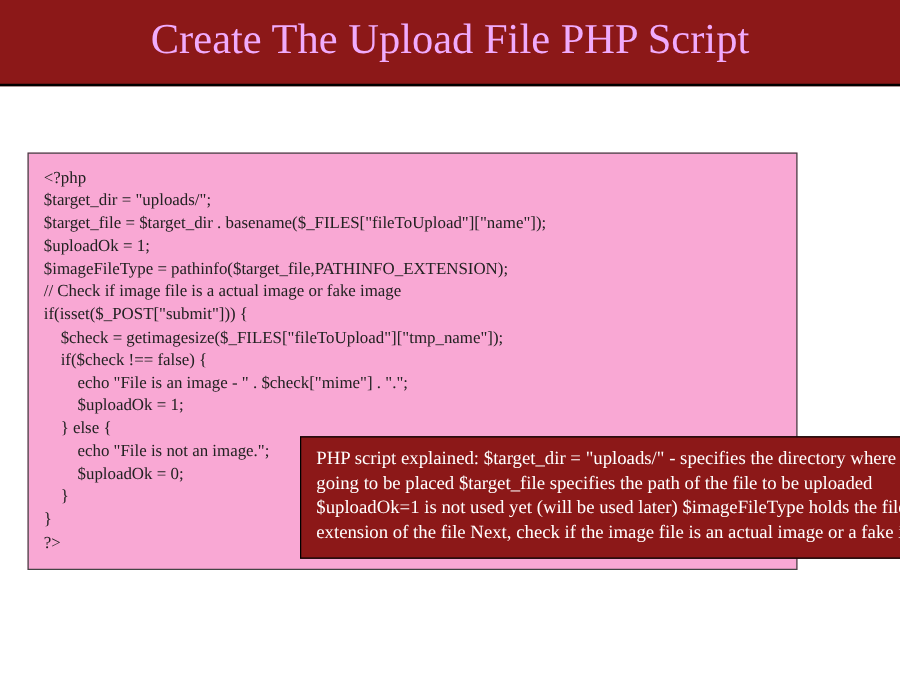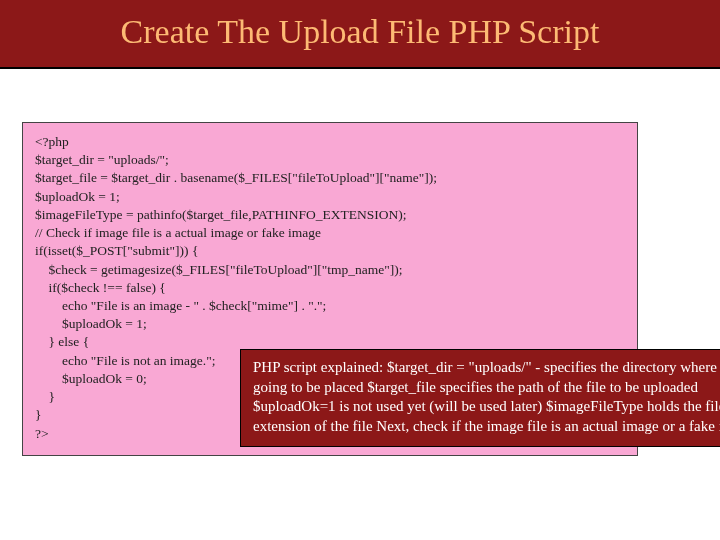--- a/index.html
+++ b/index.html
@@ -6,21 +6,21 @@
   body {
     width: 720px;
     height: 540px;
     background: #fff;
     font-family: Georgia, 'Times New Roman', serif;
     overflow: hidden;
     position: relative;
   }
   .header {
     background: #8c1818;
-    color: #fdba74;
+    color: #f0abfc;
     text-align: center;
     padding: 12px 20px 14px 20px;
     font-size: 34px;
     line-height: 1.2;
     font-weight: normal;
     border-bottom: 2px solid #000;
   }
   .code-box {
     position: absolute;
     top: 122px;

